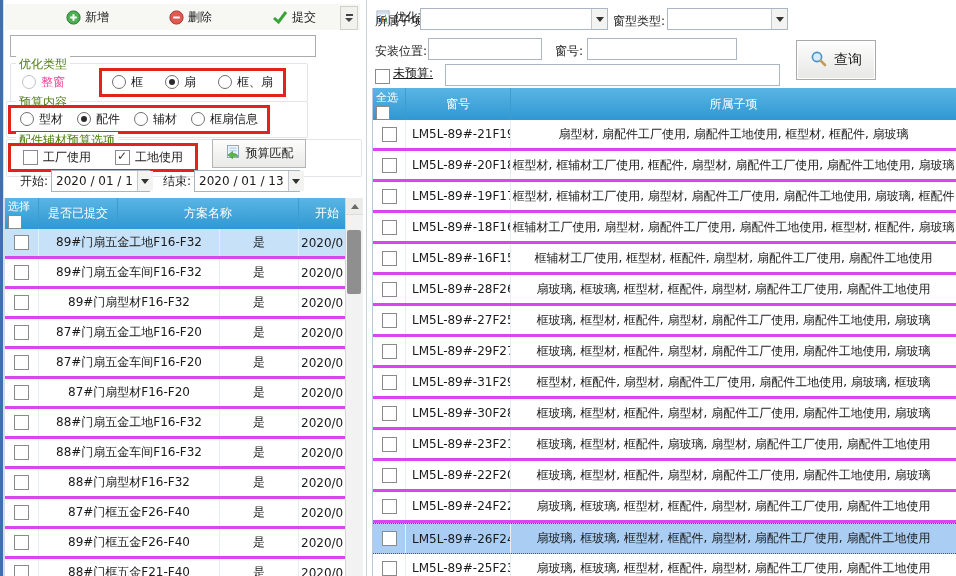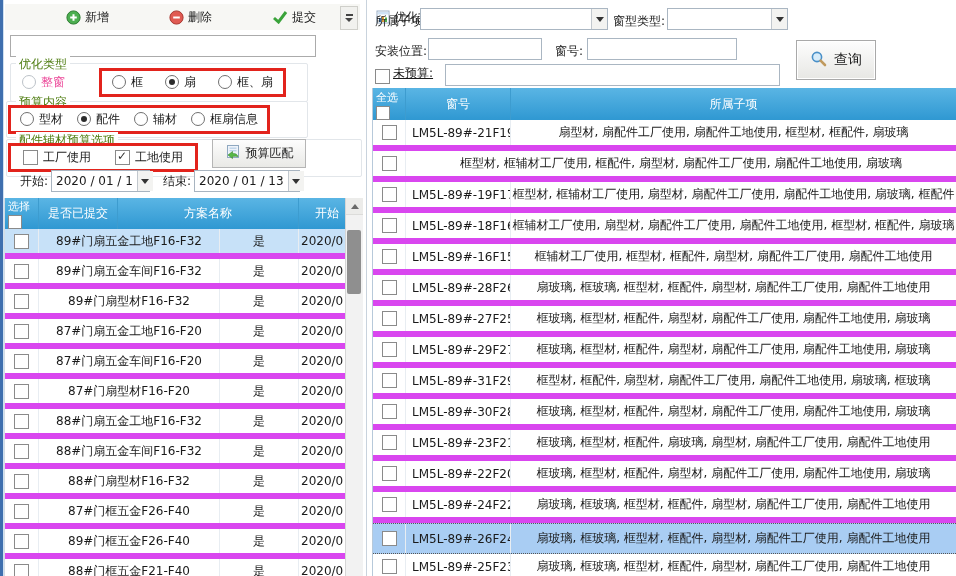--- a/index.html
+++ b/index.html
@@ -55,21 +55,21 @@
   .combo-arrow{width:15px;height:100%;border-left:1px solid #c2c8ce;background:#f3f3f1;
                display:flex;align-items:center;justify-content:center;flex:none;}
   .combo-arrow .tri{width:0;height:0;border-left:4px solid transparent;border-right:4px solid transparent;
                     border-top:5px solid #333;}
 
   
   .grid-header{display:flex;background:linear-gradient(#5ab5e4,#2f98d2);color:#fff;}
   .gh-cell{display:flex;align-items:center;justify-content:center;border-right:1px solid #3d9ccf;box-sizing:border-box;}
   .gh-cb{flex-direction:column;justify-content:flex-start;padding-top:1px;gap:1px;font-size:11px;align-items:flex-start;padding-left:3px;}
   .gh-cb .cb{width:12px;height:12px;}
-  .trow{display:flex;background:#fff;border-bottom:6px solid #d946ef;box-sizing:border-box;}
+  .trow{display:flex;background:#fff;border-bottom:3px solid #d946ef;box-sizing:border-box;}
   .tcell{display:flex;align-items:center;border-right:1px solid #e8edf2;box-sizing:border-box;overflow:hidden;white-space:nowrap;}
 
   #left-table{position:absolute;left:0;top:198px;width:358px;bottom:0;border-left:1px solid #d4dce4;overflow:hidden;}
   #left-table .grid-header{height:31px;}
   .lc0{width:34px;justify-content:center;}
   .lc1{width:181px;justify-content:center;}
   .lc2{width:79px;justify-content:center;}
   .lc3{flex:1;justify-content:flex-start;padding-left:2px;}
   #left-table .trow{height:30px;}
   #left-table .trow.sel{background:#c7e1f8;}
@@ -431,20 +431,21 @@
             <div class="tcell rc0">
               <span class="cb"></span>
             </div>
             <div class="tcell rc1">LM5L-89#-21F19</div>
             <div class="tcell rc2" style="border-right: none;">扇型材, 扇配件工厂使用, 扇配件工地使用, 框型材, 框配件, 扇玻璃</div>
           </div>
           <div class="trow">
             <div class="tcell rc0">
               <span class="cb"></span>
             </div>
+            <div class="tcell rc1">LM5L-89#-20F18</div>
             <div class="tcell rc2" style="border-right: none;">框型材, 框辅材工厂使用, 框配件, 扇型材, 扇配件工厂使用, 扇配件工地使用, 扇玻璃</div>
           </div>
           <div class="trow">
             <div class="tcell rc0">
               <span class="cb"></span>
             </div>
             <div class="tcell rc1">LM5L-89#-19F17</div>
             <div class="tcell rc2" style="border-right: none;">框型材, 框辅材工厂使用, 扇型材, 扇配件工厂使用, 扇配件工地使用, 扇玻璃, 框配件</div>
           </div>
           <div class="trow">

